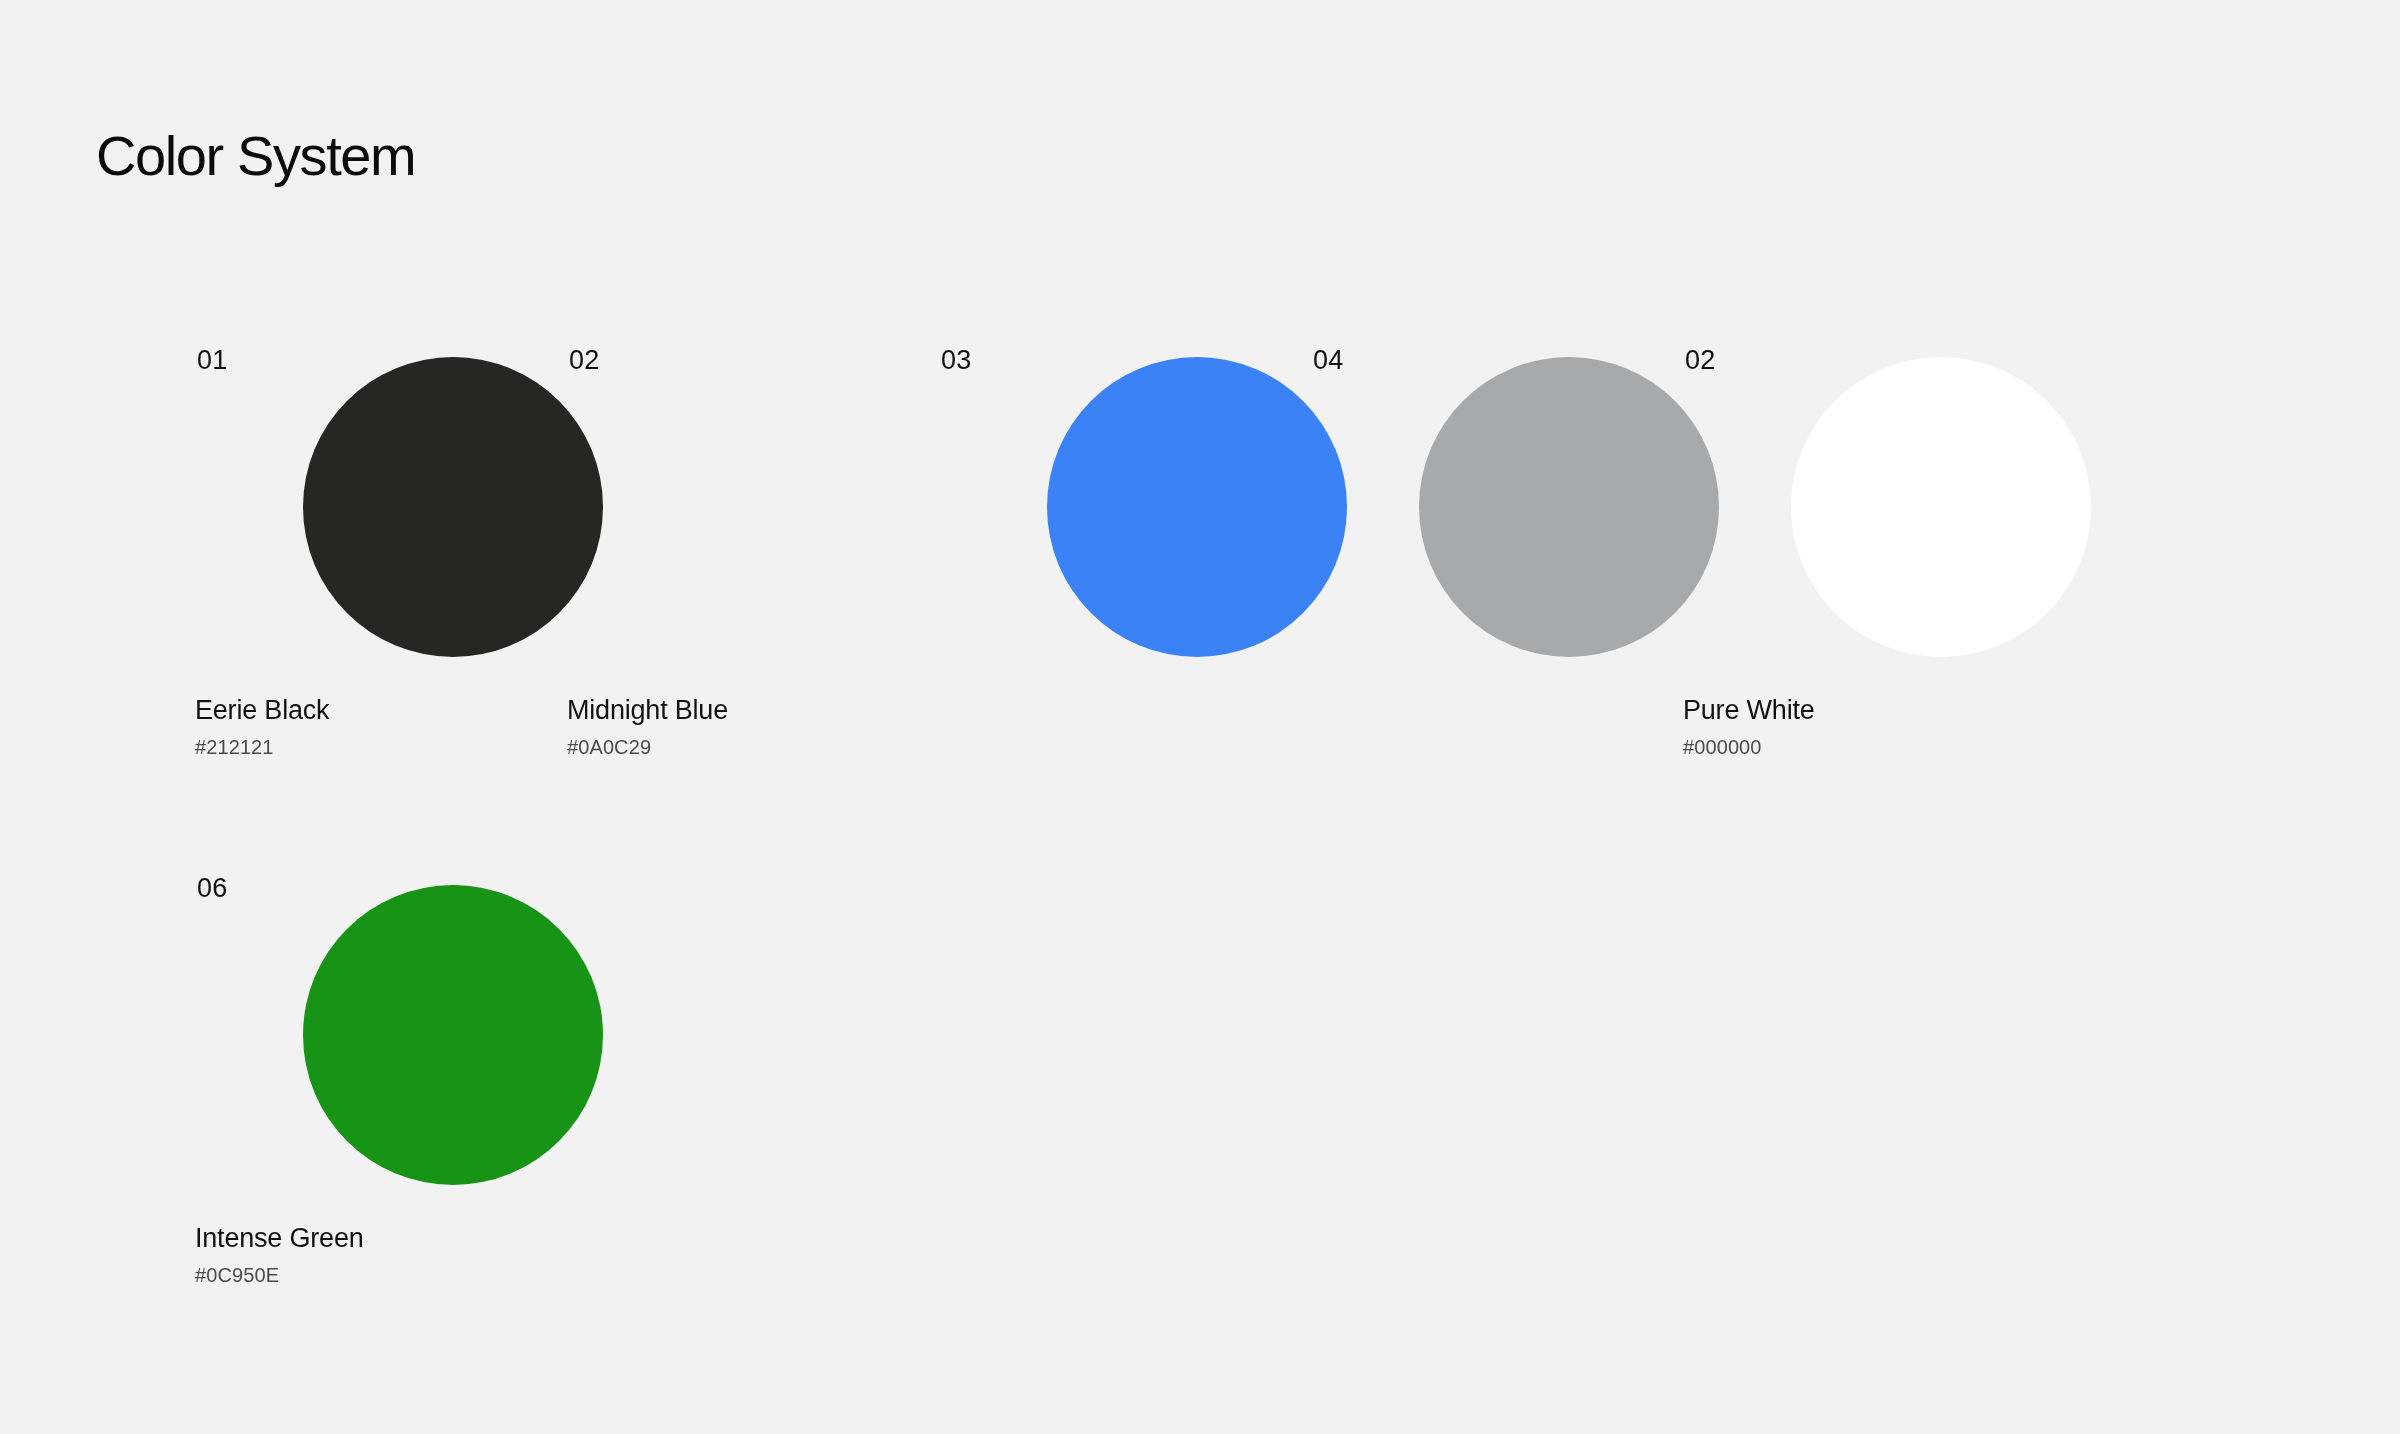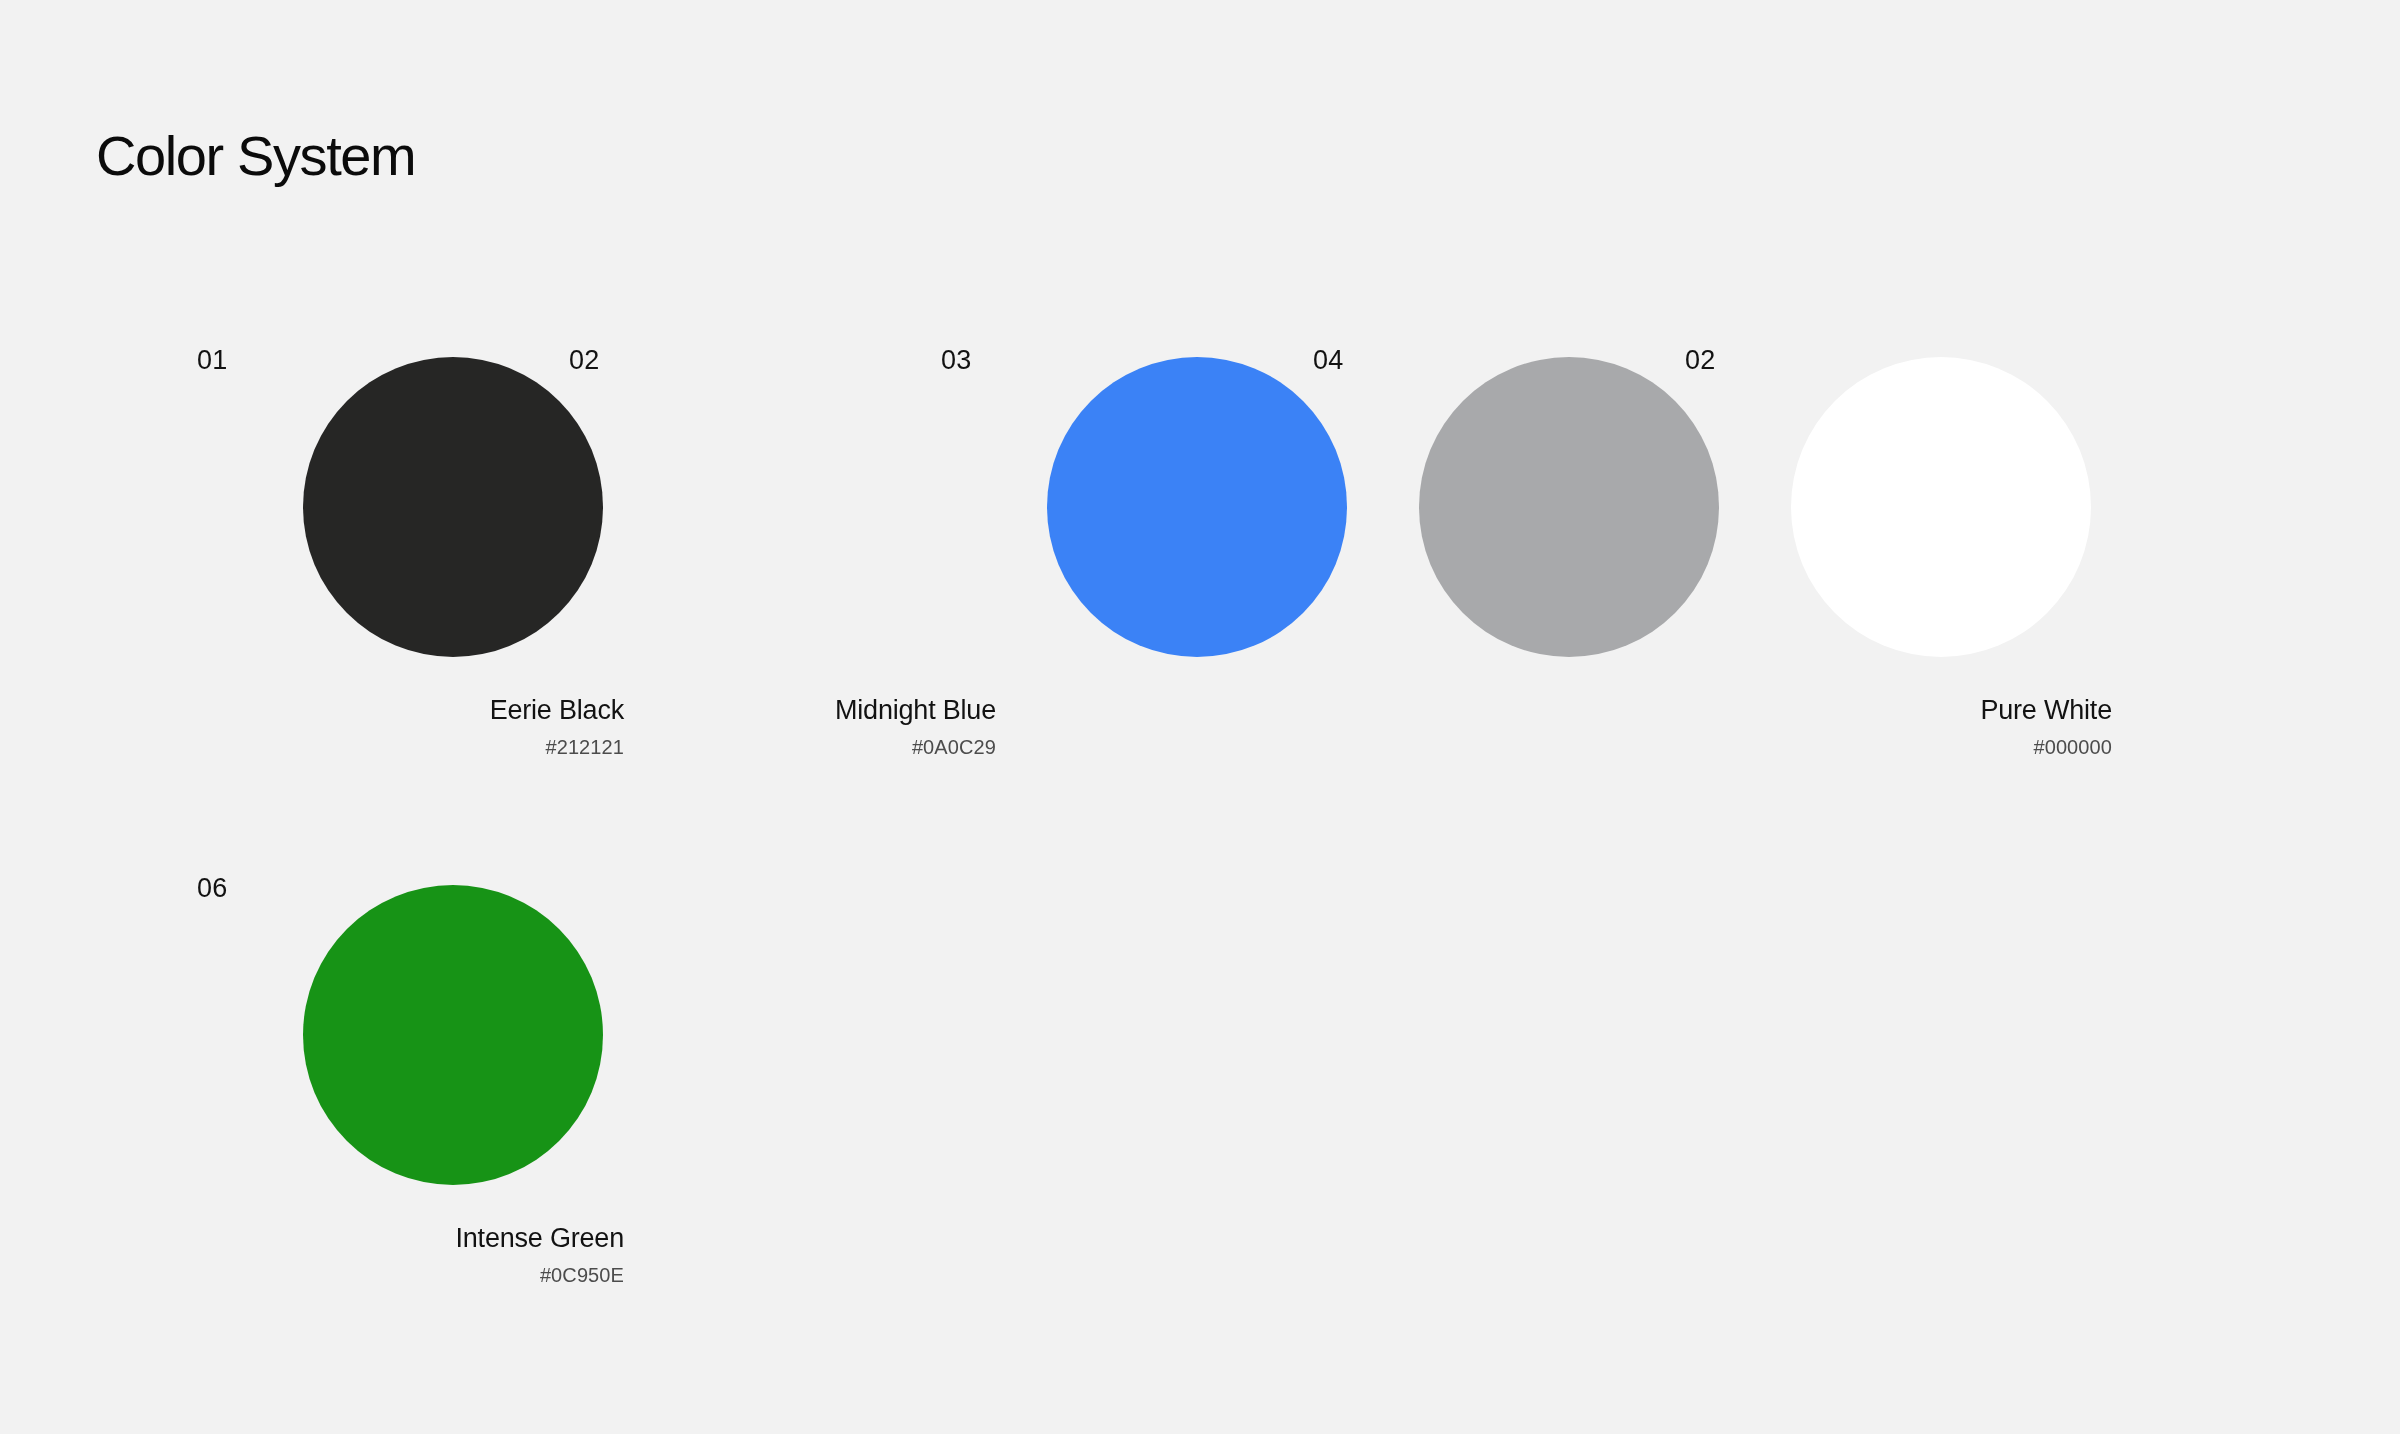--- a/index.html
+++ b/index.html
@@ -35,21 +35,20 @@
     top: 357px;
     width: 1900px;
     display: grid;
     grid-template-columns: repeat(5, 372px);
     grid-auto-rows: 528px;
   }
 
   .swatch {
     position: relative;
     width: 300px;
-    text-align: right;
   }
 
   .swatch-index {
     position: absolute;
     left: -106px;
     top: -10px;
     font-size: 27px;
     font-weight: 400;
     letter-spacing: 0.2px;
     color: #121212;
@@ -61,21 +60,20 @@
     height: 300px;
     border-radius: 50%;
     display: block;
   }
 
   .swatch-meta {
     position: absolute;
     left: -108px;
     top: 340px;
     width: 420px;
-    margin-left: 9px;
   }
 
   .swatch-name {
     font-size: 27px;
     font-weight: 400;
     letter-spacing: -0.2px;
     color: #121212;
     line-height: 1.0;
     white-space: nowrap;
   }

